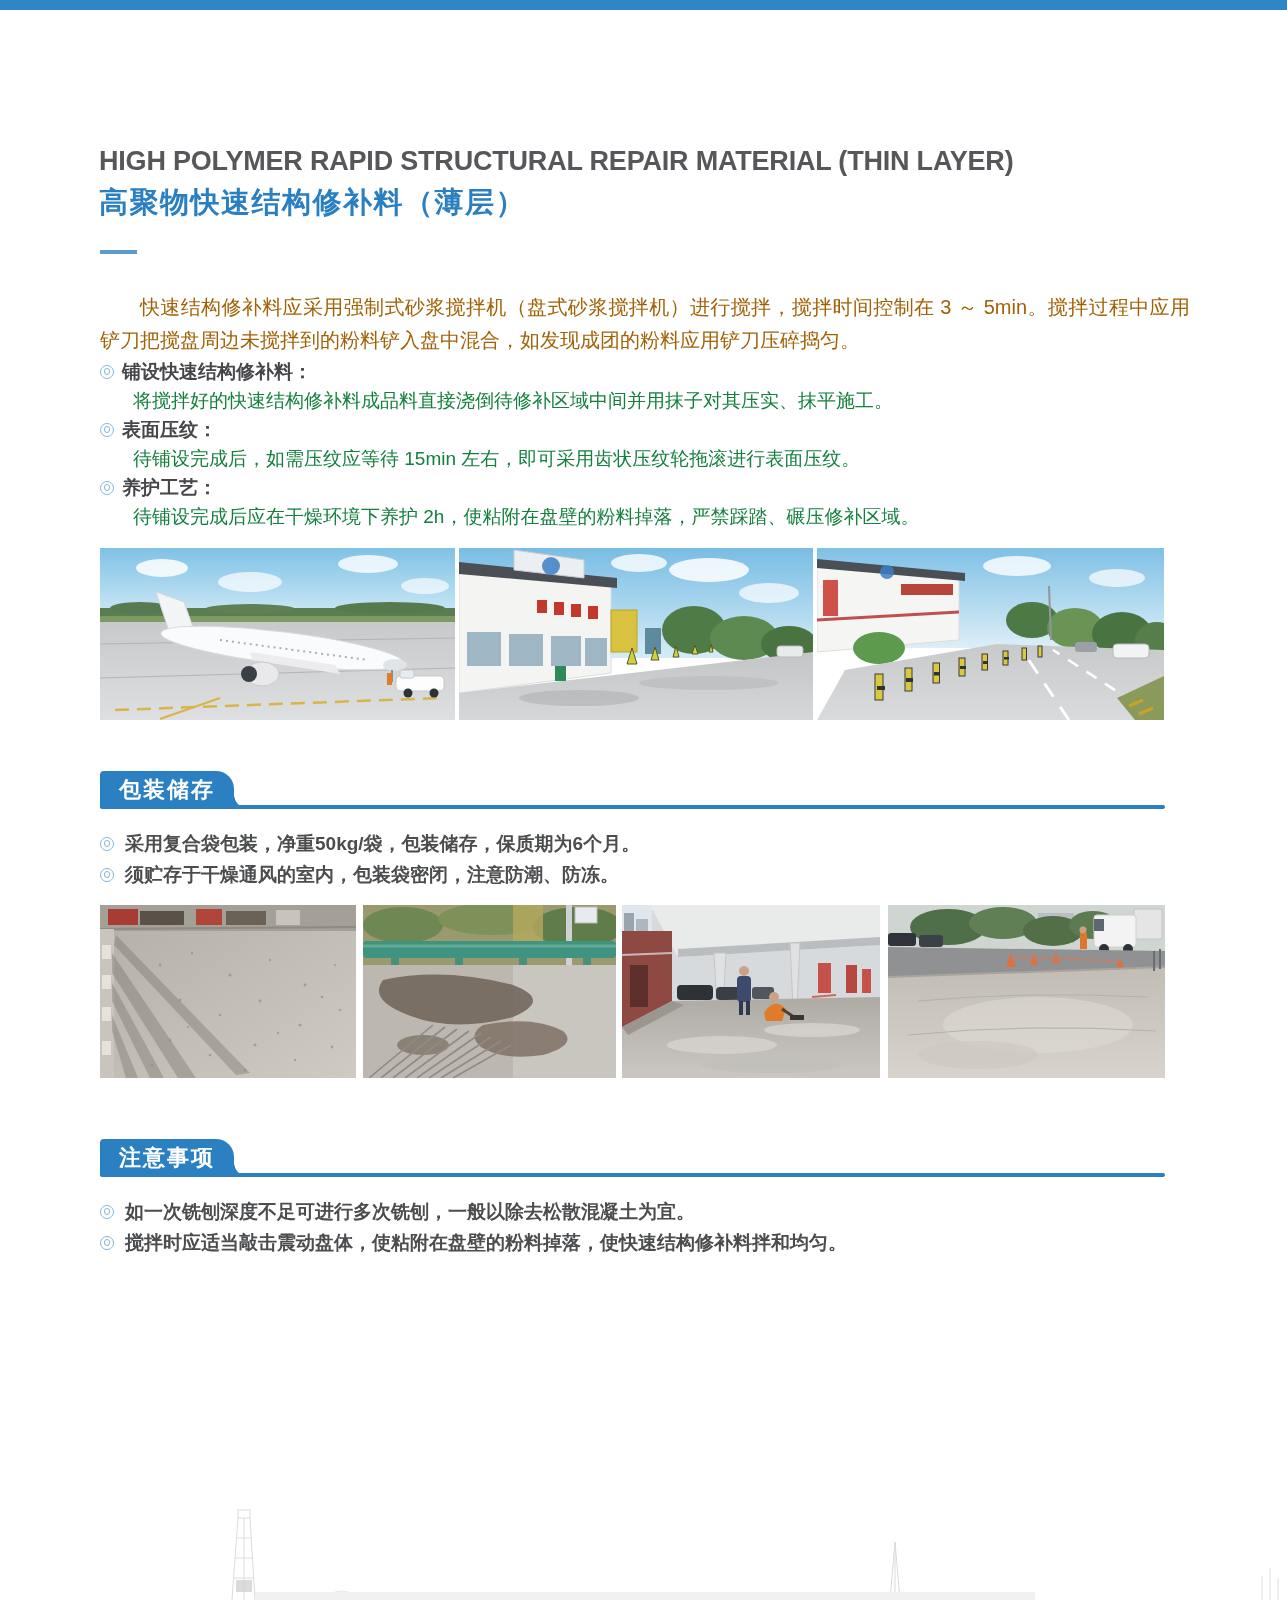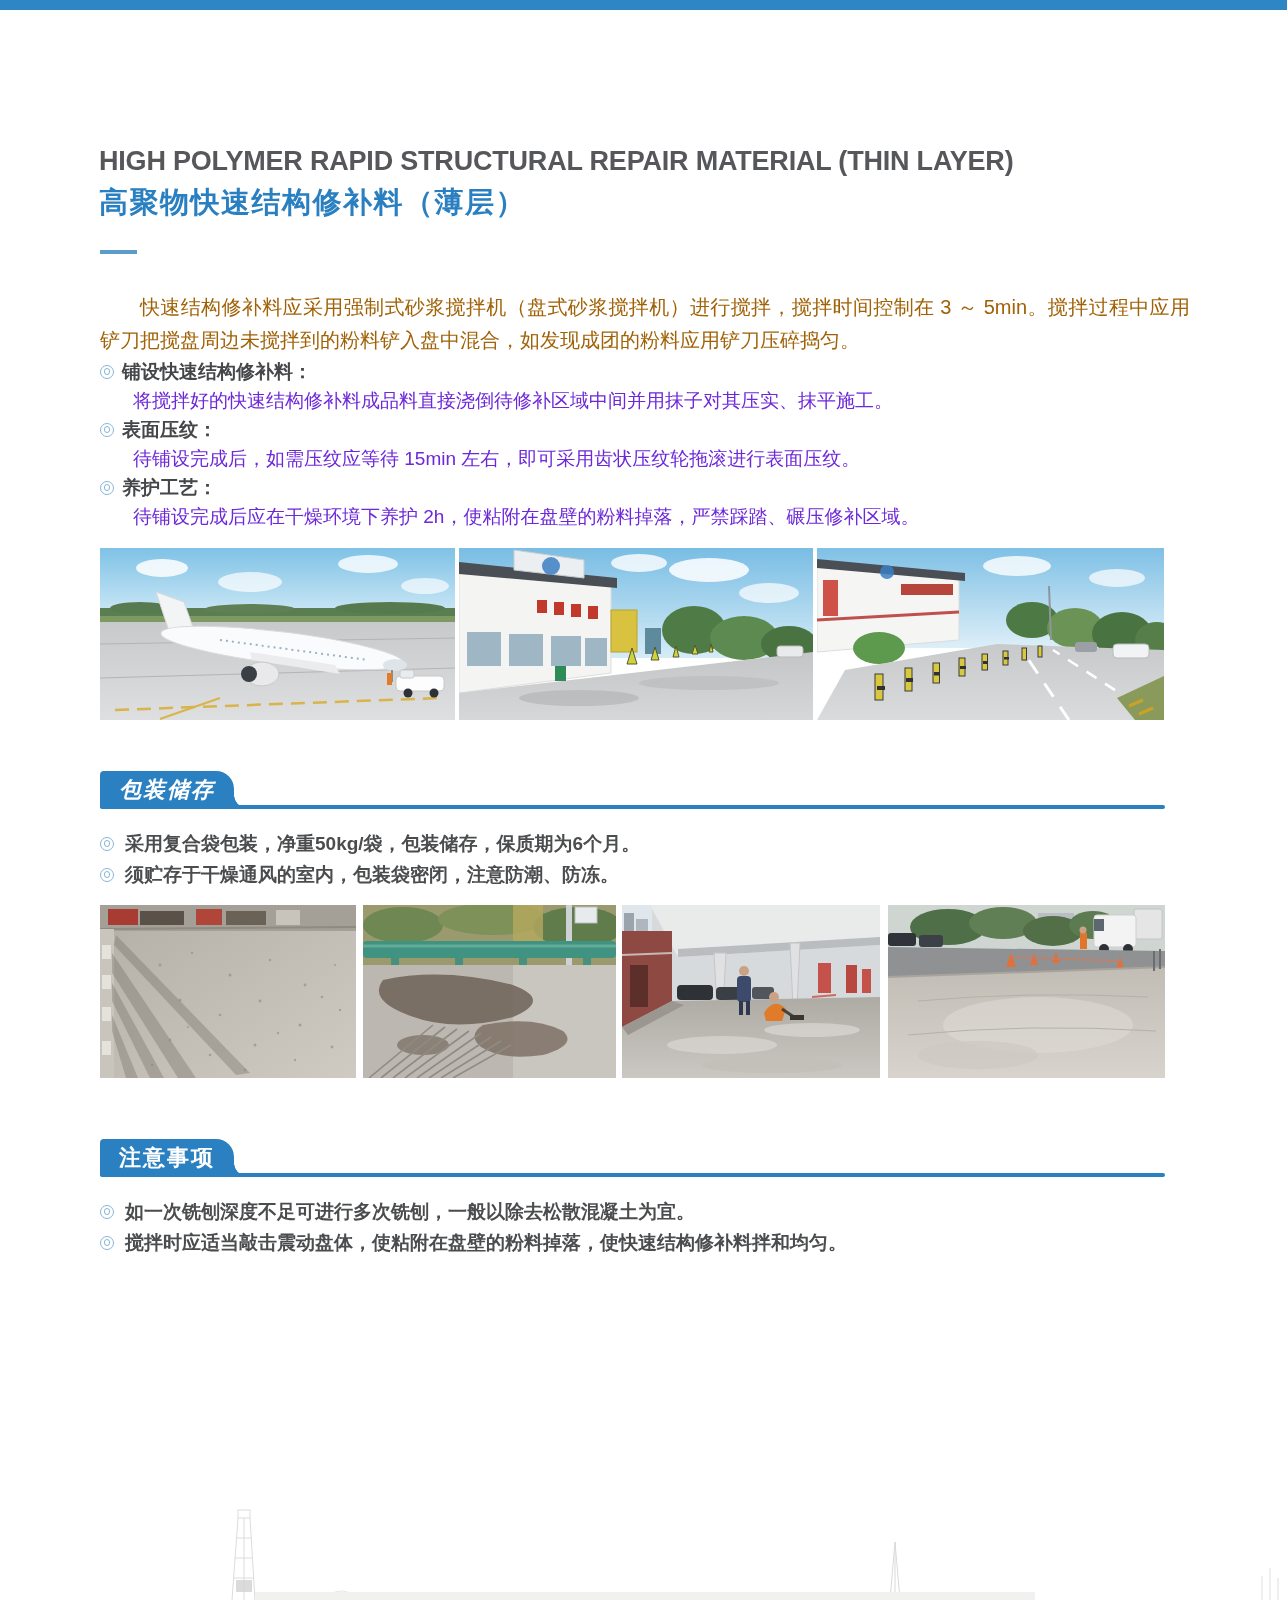--- a/index.html
+++ b/index.html
@@ -22,21 +22,21 @@
   
   .intro-par{
     position:absolute;left:100px;top:291px;width:1090px;margin:0;
     font-size:20px;line-height:33px;color:#a16207;text-indent:2em;text-align:justify;
   }
   .spec-list{position:absolute;left:100px;top:357px;width:1090px;}
   .spec-head{display:flex;align-items:center;height:29px;gap:8px;}
   .spec-head-text{font-size:19px;font-weight:bold;color:#454649;}
   .spec-body{
     height:29px;line-height:29px;padding-left:33px;
-    font-size:19px;color:#6d28d9;white-space:nowrap;
+    font-size:19px;color:#15803d;white-space:nowrap;
   }
   
   .dbl{
     flex:0 0 auto;width:12px;height:12px;border:1.6px solid #87b6d8;border-radius:50%;
     display:inline-flex;align-items:center;justify-content:center;
   }
   .dbl::after{content:"";width:4.5px;height:4.5px;border:1.5px solid #87b6d8;border-radius:50%;}
   
   .gallery{position:absolute;display:flex;}
   .gallery figure{margin:0;padding:0;line-height:0;}
@@ -242,21 +242,21 @@
         <rect x="258" y="94" width="22" height="10" rx="3" fill="#9aa0a5"></rect>
         <polygon points="300,150 347,128 347,172 318,172" fill="#8a9a5b"></polygon>
         <g stroke="#c9a227" stroke-width="3">
           <line x1="312" y1="158" x2="326" y2="152"></line>
             <line x1="322" y1="166" x2="336" y2="160"></line>
         </g>
       </svg>
     </figure>
   </div>
 
-  <div class="section-tab" style="top:771px;font-style:italic;">
+  <div class="section-tab" style="top:771px;">
     <span>包装储存</span>
   </div>
   <div class="section-rule" style="top:805px;"></div>
 
   <div class="bullet-block" style="top:828px;">
     <div class="bullet-row">
       <span class="dbl"></span>
       <span class="bullet-text">采用复合袋包装，净重50kg/袋，包装储存，保质期为6个月。</span>
     </div>
     <div class="bullet-row">

